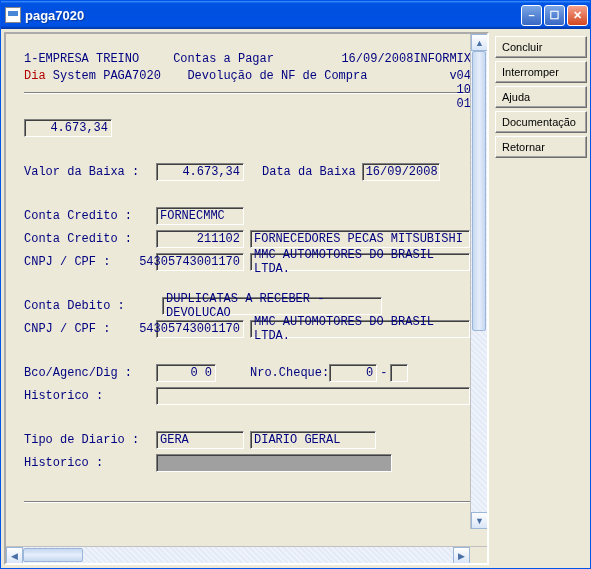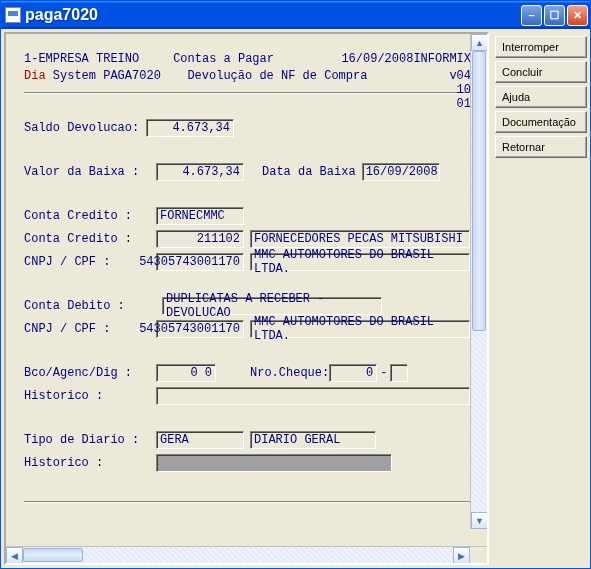--- a/index.html
+++ b/index.html
@@ -36,21 +36,21 @@
     position: relative;
   }
   .title-icon::before {
     content: "";
     position: absolute;
     top: 3px; left: 2px; right: 2px; height: 5px;
     background: #4a86d6;
   }
   .title-text {
     font-weight: bold;
-    font-size: 16px;
+    font-size: 13px;
     flex: 1;
     text-shadow: 1px 1px 1px rgba(0,0,0,0.3);
   }
   .win-btns { display: flex; gap: 2px; }
   .win-btn {
     width: 21px; height: 21px;
     border: 1px solid #fff;
     border-radius: 3px;
     display: flex; align-items: center; justify-content: center;
     font-family: Arial;
@@ -256,21 +256,20 @@
                 <span>System  PAGA7020</span>
               </span>
               <span class="hdr2">Devolução de NF de Compra</span>
               <span class="hdr3"></span>
               <span class="hdr4">v04 10 01</span>
             </div>
 
             <hr class="hr">
 
             <div class="row gap-lg">
-              <span class="lab">Saldo Devolucao:</span>
               <span class="field right" style="width:88px">4.673,34</span>
             </div>
 
             <div class="row gap-md">
               <span class="lab">Valor da Baixa :</span>
               <span class="colon"></span>
               <span class="field right" style="width:88px">4.673,34</span>
               <span style="width:18px"></span>
               <span>Data da Baixa</span>
               <span style="width:6px"></span>
@@ -362,22 +361,22 @@
           <div class="sb-btn left">◀</div>
           <div class="track">
             <div class="thumb"></div>
           </div>
           <div class="sb-btn right">▶</div>
           <div class="corner"></div>
         </div>
       </div>
 
       <div class="button-col">
+        <div class="side-btn">Concluir</div>
         <div class="side-btn">Interromper</div>
-        <div class="side-btn">Concluir</div>
         <div class="side-btn">Ajuda</div>
         <div class="side-btn">Documentação</div>
         <div class="side-btn">Retornar</div>
       </div>
 
     </div>
   </div>
 </div>
 
 </body></html>

